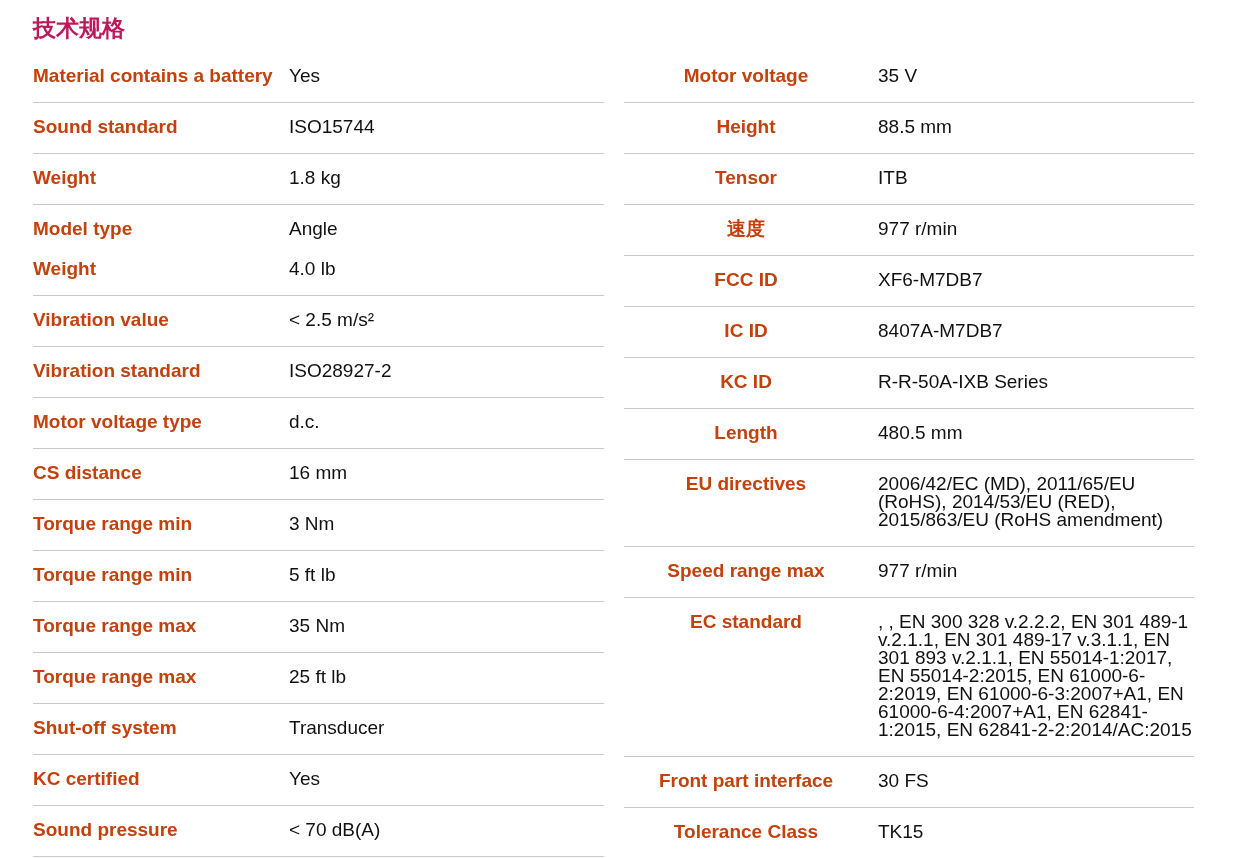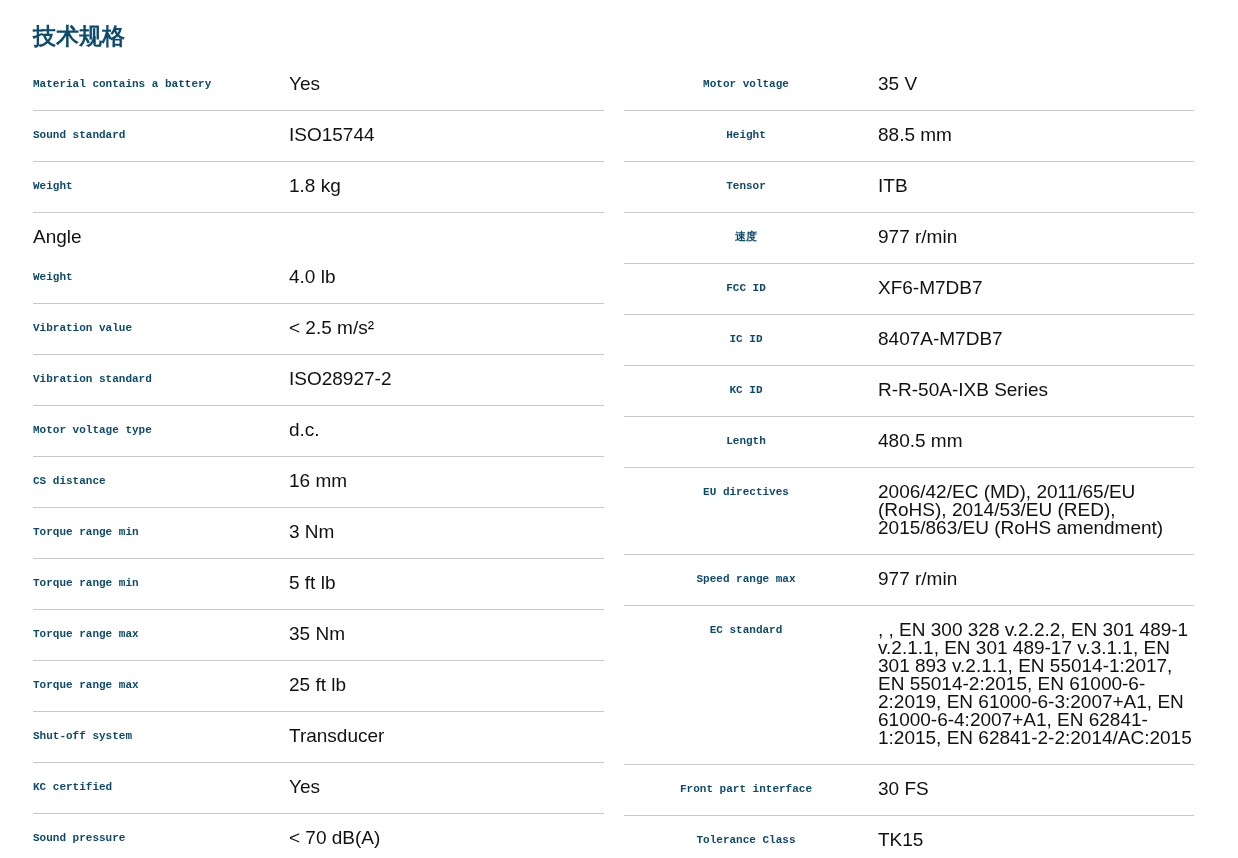--- a/index.html
+++ b/index.html
@@ -15,22 +15,22 @@
     color: #111111;
   }
   .page {
     padding: 14px 24px 0 33px;
     box-sizing: border-box;
   }
   .page-title {
     font-size: 23px;
     line-height: 28px;
     font-weight: 700;
-    margin: 8px 0 10px 0;
-    color: #0c4a6e;
+    margin: 0 0 10px 0;
+    color: #be185d;
   }
   .columns {
     display: flex;
     gap: 20px;
     align-items: flex-start;
   }
   .col {
     width: 571px;
     flex: 0 0 571px;
   }
@@ -45,27 +45,26 @@
   .pair {
     display: flex;
     align-items: flex-start;
   }
   .pair + .pair {
     margin-top: 22px;
   }
   .spec-label {
     flex: 0 0 256px;
     width: 256px;
-    font-size: 11px;
+    font-size: 19px;
     line-height: 18px;
     font-weight: 700;
-    color: #0c4a6e;
+    color: #c2410c;
     padding-right: 10px;
     box-sizing: border-box;
-    font-family: Liberation Mono, monospace;
   }
   .col-right .spec-label {
     flex-basis: 254px;
     width: 254px;
     text-align: center;
   }
   .spec-value {
     flex: 1 1 auto;
     font-size: 19px;
     line-height: 18px;
@@ -95,20 +94,21 @@
         </div>
       </div>
       <div class="row">
         <div class="pair">
           <span class="spec-label">Weight</span>
           <span class="spec-value">1.8 kg</span>
         </div>
       </div>
       <div class="row">
         <div class="pair">
+          <span class="spec-label">Model type</span>
           <span class="spec-value">Angle</span>
         </div>
         <div class="pair">
           <span class="spec-label">Weight</span>
           <span class="spec-value">4.0 lb</span>
         </div>
       </div>
       <div class="row">
         <div class="pair">
           <span class="spec-label">Vibration value</span>

